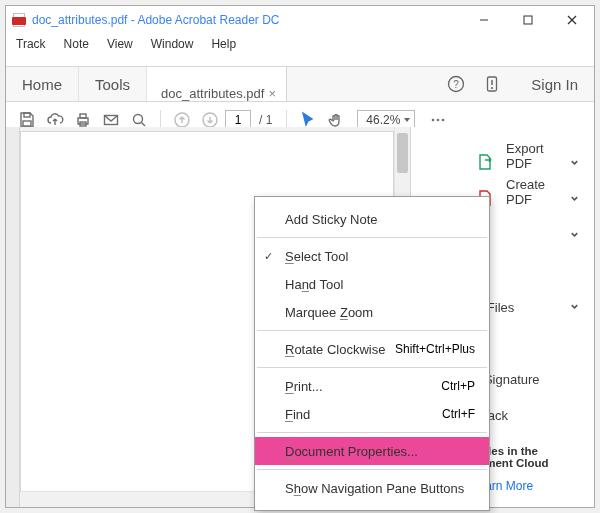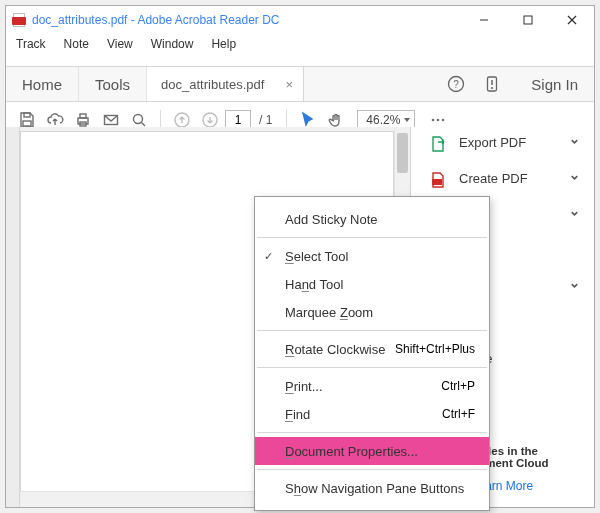--- a/index.html
+++ b/index.html
@@ -27,21 +27,21 @@
   .titlebar-text { font-size:12px; color:#3b82f6; flex:0 0 auto; }
   .titlebar-spacer { flex:1; }
   .winbtn { width:44px; height:28px; display:flex; align-items:center; justify-content:center; color:#333; }
   .winbtn svg { width:10px; height:10px; }
   
   .menubar { height:20px; display:flex; align-items:center; padding-left:6px; gap:10px; font-size:12px; color:#333; }
   .menubar span { padding:2px 4px; }
   
   .tabrow { height:36px; border-top:1px solid #d6d6d6; border-bottom:1px solid #d6d6d6; display:flex; align-items:stretch; background:#f7f7f7;margin-top:12px; }
   .tabbtn { padding:0 16px; display:flex; align-items:center; font-size:15px; color:#555; border-right:1px solid #e3e3e3; }
-  .doc-tab { background:#fff; display:flex; align-items:center; padding:0 10px 0 14px; font-size:13px; color:#555; border-right:1px solid #d6d6d6; position:relative; gap:21px; }
+  .doc-tab { background:#fff; display:flex; align-items:flex-end; padding:0 10px 0 14px; font-size:13px; color:#555; border-right:1px solid #d6d6d6; position:relative; gap:4px; }
   .doc-tab .close { font-size:13px; color:#888; }
   .tabrow .spacer { flex:1; border-bottom:1px solid transparent; }
   .tabrow-right { display:flex; align-items:center; gap:18px; padding:0 16px; }
   .tabrow-right .icon { width:18px; height:18px; display:flex; align-items:center; justify-content:center; color:#555; }
   .signin { font-size:15px; color:#555; padding-left:12px; }
   
   .toolbar { height:36px; border-bottom:1px solid #d6d6d6; display:flex; align-items:center; padding:0 8px; gap:2px; background:#fff; color:#777; }
   .tbtn { width:26px; height:26px; display:flex; align-items:center; justify-content:center; }
   .tbtn svg { width:18px; height:18px; stroke:#6e6e6e; fill:none; stroke-width:1.4; }
   .tsep { width:1px; height:20px; background:#dcdcdc; margin:0 6px; }
@@ -55,21 +55,21 @@
   .content { position:absolute; left:0; right:0; top:121px; bottom:0; display:flex; }
   .docpane { flex:1; position:relative; background:#f2f2f2; display:flex; }
   .vstrip { width:14px; background:#ececec; border-right:1px solid #d6d6d6; }
   .page-area { flex:1; position:relative; background:#fff; margin:4px 0 4px 0; border:1px solid #d6d6d6; }
   .vscroll { width:16px; background:#f1f1f1; border-left:1px solid #e3e3e3; position:relative; }
   .vscroll .thumb { position:absolute; left:2px; right:2px; top:6px; height:40px; background:#c7c7c7; border-radius:2px; }
   .hscroll-area { position:absolute; left:14px; right:0; bottom:0; height:16px; background:#f1f1f1; border-top:1px solid #e3e3e3; display:flex; }
   .hscroll-area .thumb { margin:2px; width:50px; background:#c7c7c7; border-radius:2px; margin-left:auto; margin-right:20px; }
   
   .sidepanel { width:184px; border-left:1px solid #d6d6d6; background:#fff; display:flex; flex-direction:column; padding-top:8px; }
-  .tool-item { display:flex; align-items:flex-start; height:36px; padding:0 14px 0 18px; font-size:13px; color:#3a3a3a; }
+  .tool-item { display:flex; align-items:flex-end; height:36px; padding:0 14px 0 18px; font-size:13px; color:#3a3a3a;margin-left:47px; }
   .tool-item .ticon { width:18px; height:18px; margin-right:12px; display:flex; align-items:center; justify-content:center; }
   .tool-item .chev { margin-left:auto; }
   .chev svg { width:11px; height:11px; stroke:#555; fill:none; stroke-width:1.6; }
   .tool-item.cut { padding-left:18px; }
   .promo { margin-top:auto; padding:10px 14px 14px; text-align:center; }
   .promo .line { font-size:11.5px; color:#333; font-weight:600; }
   .promo .learn { margin-top:10px; font-size:12px; color:#1a73e8; }
   
   .ctxmenu {
     position:absolute; left:248px; top:190px; width:236px;

